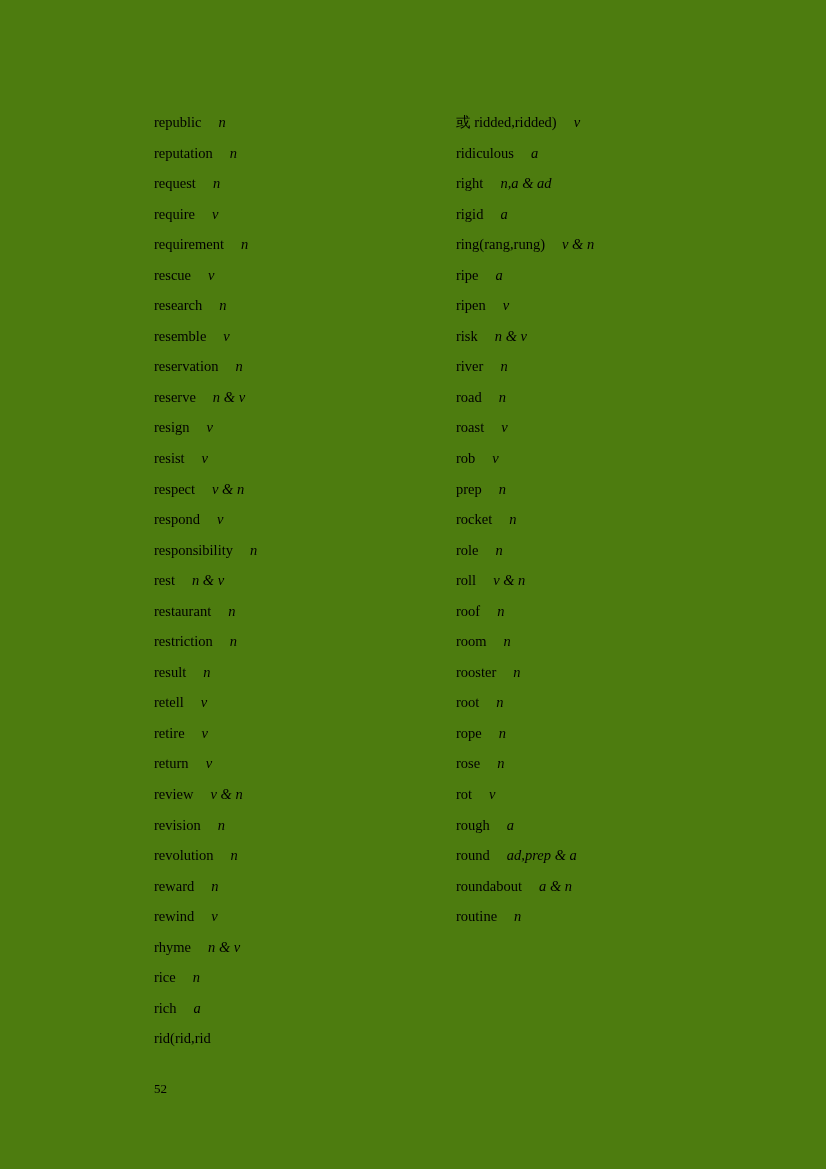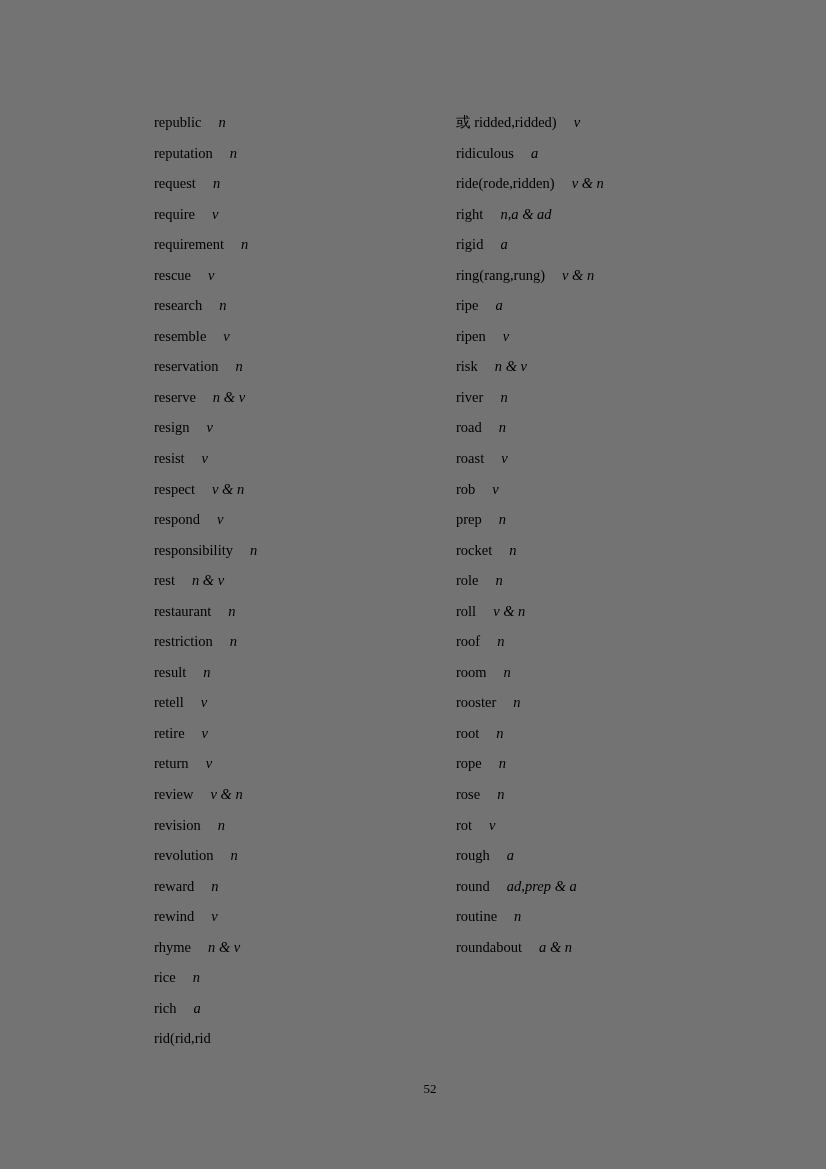--- a/index.html
+++ b/index.html
@@ -4,21 +4,21 @@
 <style>
   html, body {
     margin: 0;
     padding: 0;
     background: #ffffff;
   }
   .page {
     position: relative;
     width: 826px;
     height: 1169px;
-    background: #737373;
+    background: #4d7c0f;
     font-family: "Liberation Serif", serif;
     color: #000000;
     overflow: hidden;
   }
   .col {
     position: absolute;
     top: 107px;
     white-space: nowrap;
   }
   .col-left  { left: 154px; }
@@ -33,21 +33,21 @@
   }
   .pos {
     font-style: italic;
     margin-left: 17px;
   }
   .page-number {
     position: absolute;
     left: 154px;
     width: 552px;
     top: 1081px;
-    text-align: center;
+    text-align: left;
     font-size: 13px;
     line-height: 16px;
   }
 </style>
 </head>
 <body>
 
 <div class="page">
   <div class="col col-left">
       <div class="entry"><span class="word">republic</span><span class="pos">n</span></div>
@@ -78,21 +78,20 @@
       <div class="entry"><span class="word">reward</span><span class="pos">n</span></div>
       <div class="entry"><span class="word">rewind</span><span class="pos">v</span></div>
       <div class="entry"><span class="word">rhyme</span><span class="pos">n &amp; v</span></div>
       <div class="entry"><span class="word">rice</span><span class="pos">n</span></div>
       <div class="entry"><span class="word">rich</span><span class="pos">a</span></div>
       <div class="entry"><span class="word">rid(rid,rid</span></div>
     </div>
   <div class="col col-right">
       <div class="entry"><span class="word">或 ridded,ridded)</span><span class="pos">v</span></div>
       <div class="entry"><span class="word">ridiculous</span><span class="pos">a</span></div>
-      <div class="entry"><span class="word">ride(rode,ridden)</span><span class="pos">v &amp; n</span></div>
       <div class="entry"><span class="word">right</span><span class="pos">n,a &amp; ad</span></div>
       <div class="entry"><span class="word">rigid</span><span class="pos">a</span></div>
       <div class="entry"><span class="word">ring(rang,rung)</span><span class="pos">v &amp; n</span></div>
       <div class="entry"><span class="word">ripe</span><span class="pos">a</span></div>
       <div class="entry"><span class="word">ripen</span><span class="pos">v</span></div>
       <div class="entry"><span class="word">risk</span><span class="pos">n &amp; v</span></div>
       <div class="entry"><span class="word">river</span><span class="pos">n</span></div>
       <div class="entry"><span class="word">road</span><span class="pos">n</span></div>
       <div class="entry"><span class="word">roast</span><span class="pos">v</span></div>
       <div class="entry"><span class="word">rob</span><span class="pos">v</span></div>
@@ -102,17 +101,17 @@
       <div class="entry"><span class="word">roll</span><span class="pos">v &amp; n</span></div>
       <div class="entry"><span class="word">roof</span><span class="pos">n</span></div>
       <div class="entry"><span class="word">room</span><span class="pos">n</span></div>
       <div class="entry"><span class="word">rooster</span><span class="pos">n</span></div>
       <div class="entry"><span class="word">root</span><span class="pos">n</span></div>
       <div class="entry"><span class="word">rope</span><span class="pos">n</span></div>
       <div class="entry"><span class="word">rose</span><span class="pos">n</span></div>
       <div class="entry"><span class="word">rot</span><span class="pos">v</span></div>
       <div class="entry"><span class="word">rough</span><span class="pos">a</span></div>
       <div class="entry"><span class="word">round</span><span class="pos">ad,prep &amp; a</span></div>
+      <div class="entry"><span class="word">roundabout</span><span class="pos">a &amp; n</span></div>
       <div class="entry"><span class="word">routine</span><span class="pos">n</span></div>
-      <div class="entry"><span class="word">roundabout</span><span class="pos">a &amp; n</span></div>
     </div>
   <div class="page-number">52</div>
 </div>
 
 </body></html>

